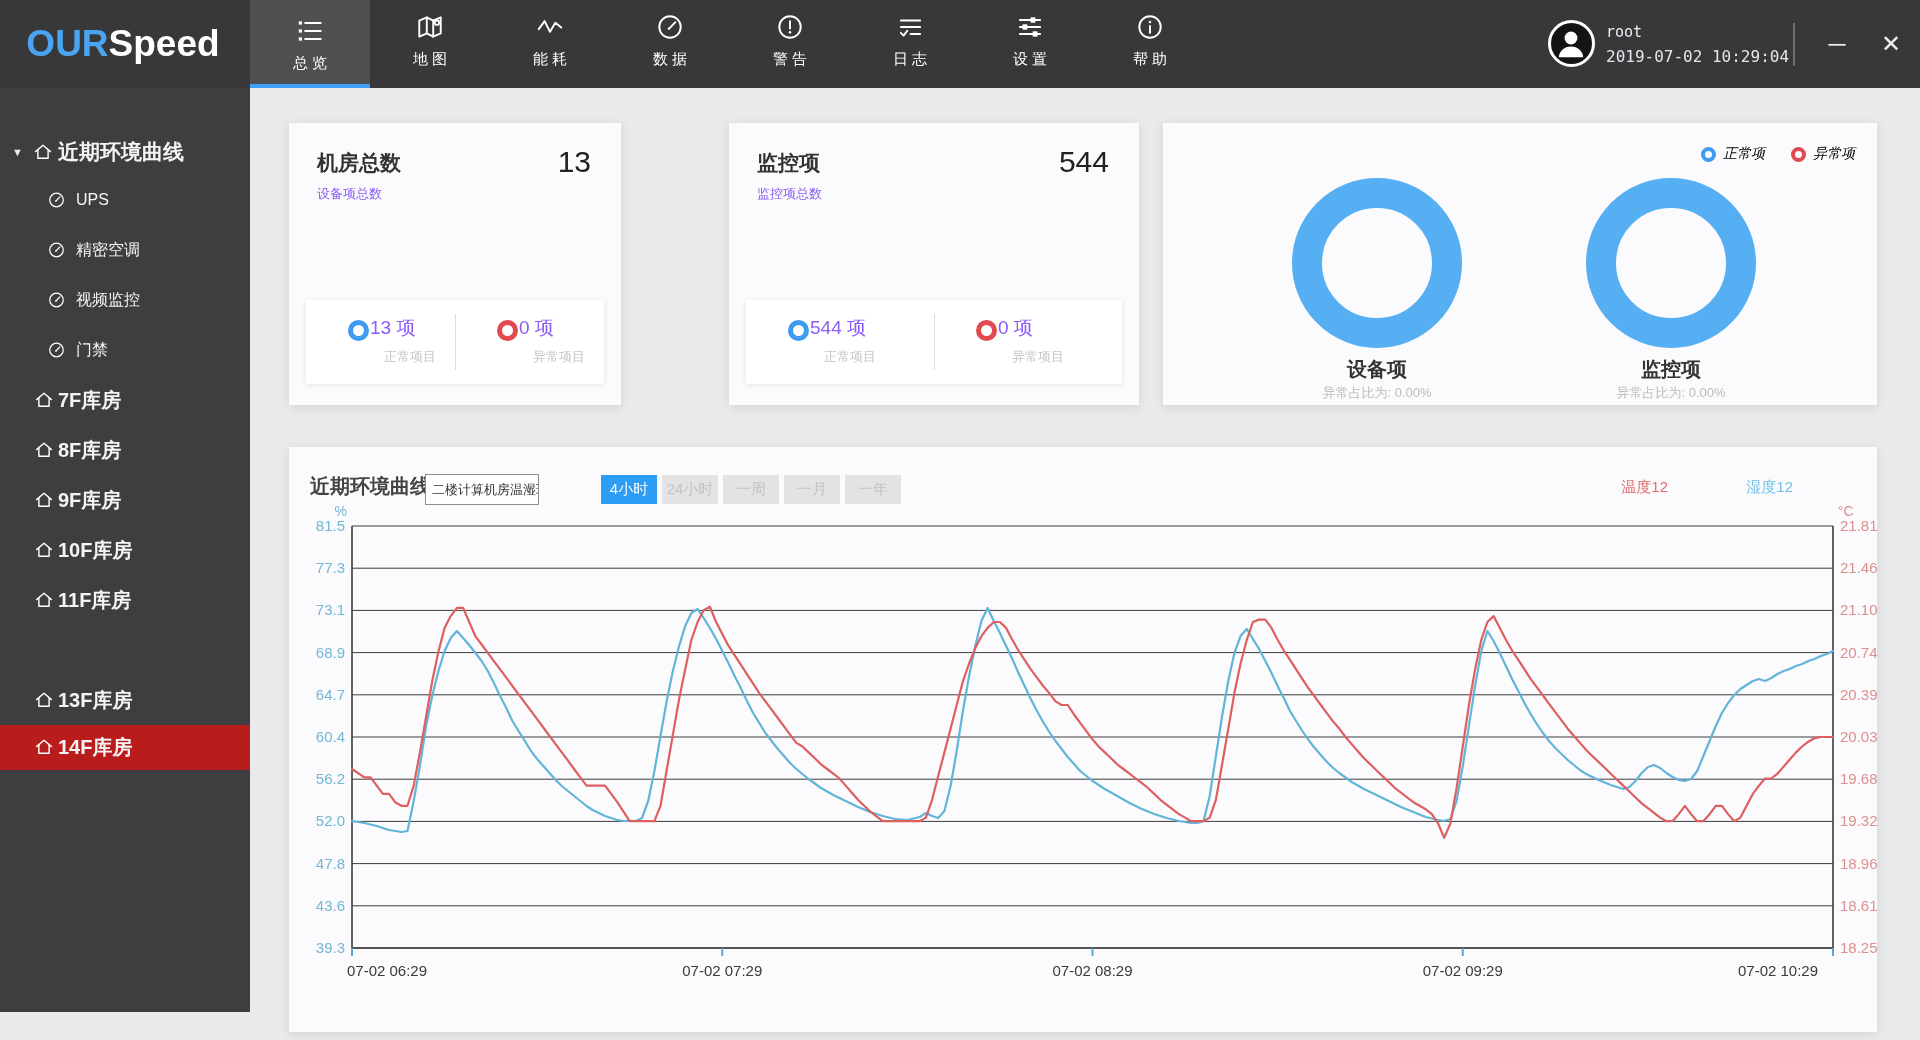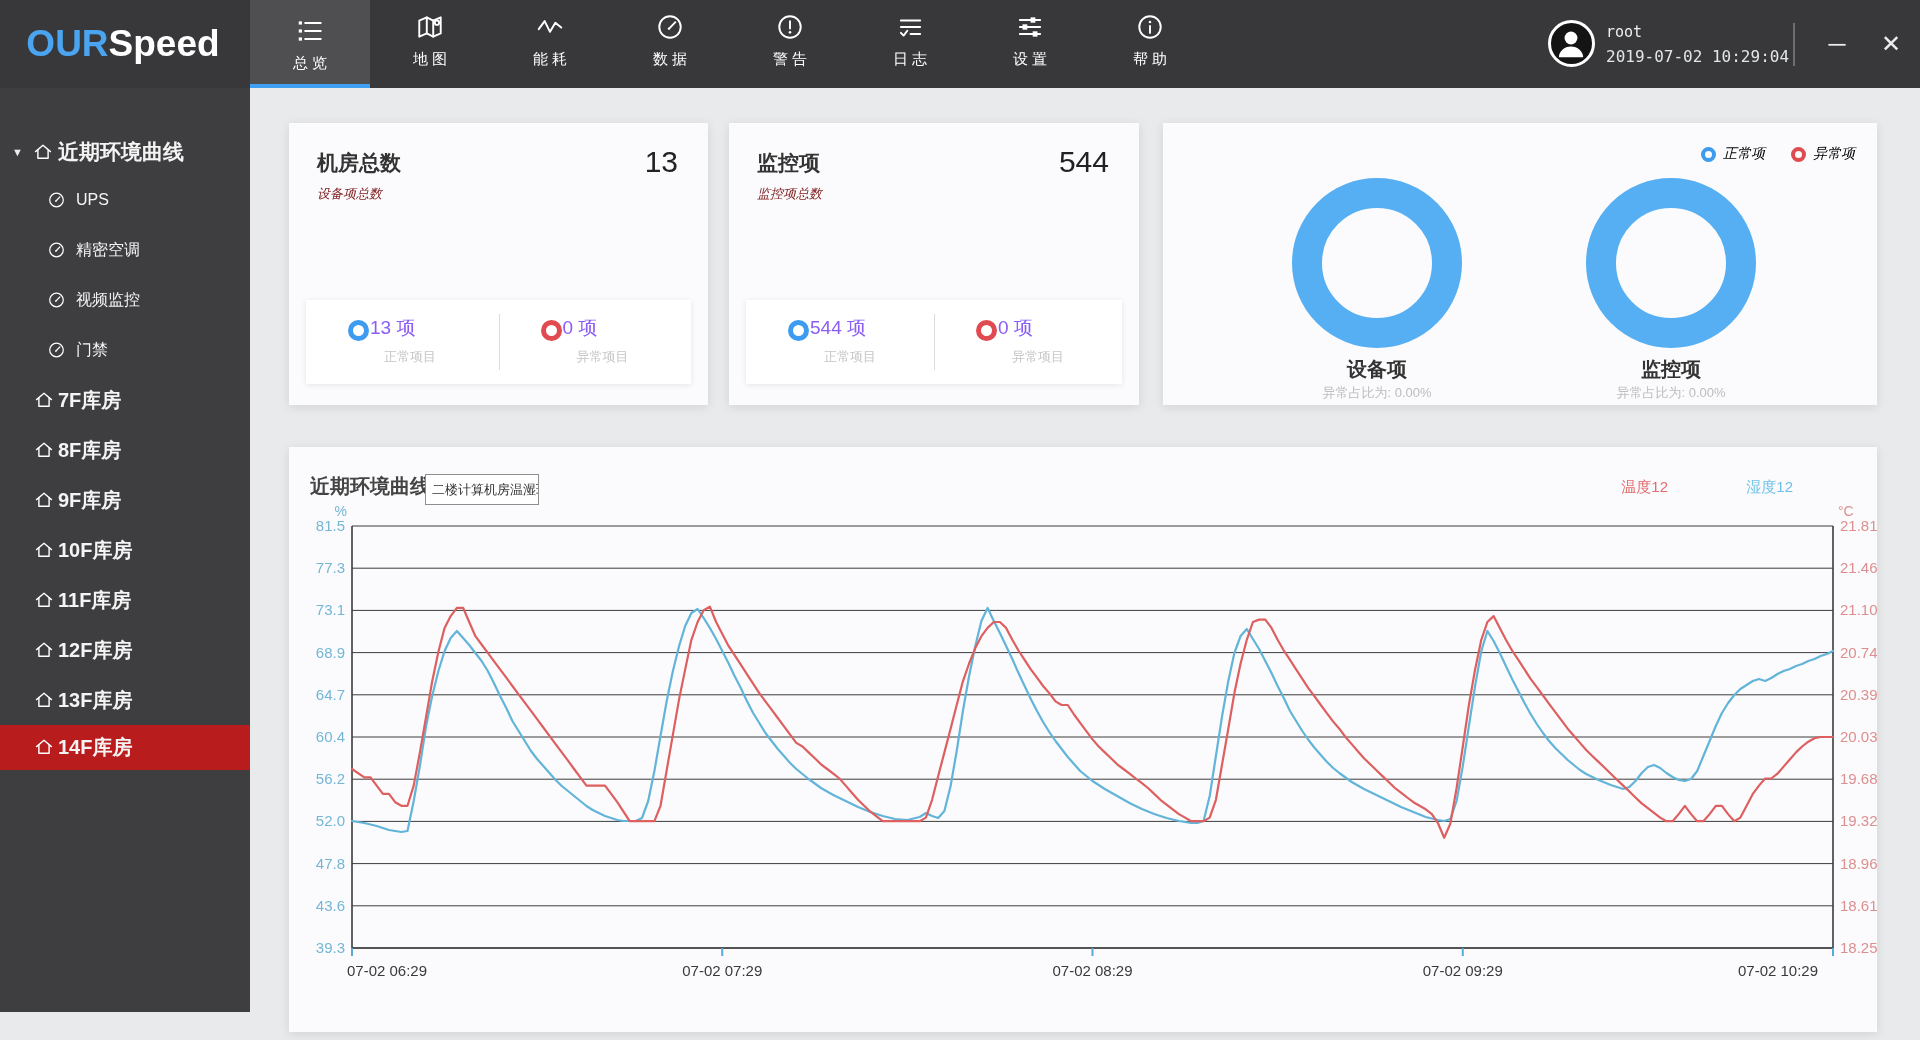--- a/index.html
+++ b/index.html
@@ -33,21 +33,21 @@
   .side-item .s-icon { position:absolute; top:50%; transform:translateY(-50%); display:flex; }
   .side-item .s-label { position:absolute; top:50%; transform:translateY(-50%); }
   .side-item.group  { height:44px; } .side-item.group .s-icon { left:32px; } .side-item.group .s-label { left:58px; font-size:21px; font-weight:700; }
   .side-item.device { height:34px; } .side-item.device .s-icon { left:47px; } .side-item.device .s-label { left:76px; font-size:16px; }
   .side-item.room   { height:38px; } .side-item.room .s-icon { left:33px; } .side-item.room .s-label { left:58px; font-size:20px; font-weight:700; }
   .side-item.selected { background:#b91c1c; height:45px; }
 
   
   .panel { position:absolute; background:#fbfbfd; box-shadow:0 2px 10px rgba(0,0,0,0.10); }
   .card-title { position:absolute; left:28px; top:26px; font-size:21px; color:#333; font-weight:600; }
-  .card-sub   { position:absolute; left:28px; top:62px; font-size:13px; color:#7f1d1d;font-style:italic; }
+  .card-sub   { position:absolute; left:28px; top:62px; font-size:13px; color:#8b5cf6; }
   .card-total { position:absolute; right:30px; top:22px; font-size:30px; color:#222; }
   .stat-panel { position:absolute; left:17px; right:17px; top:177px; height:84px; background:#fff;
                 box-shadow:0 1px 6px rgba(0,0,0,0.09); display:flex; }
   .stat-half { width:50%; position:relative; }
   .stat-divider { position:absolute; left:50%; top:14px; bottom:14px; width:1px; background:#dcdcdc; }
   .ring { border-radius:50%; display:inline-block; }
   .stat-ring { position:absolute; left:42px; top:20px; width:21px; height:21px; border-width:5.5px; border-style:solid; }
   .stat-value { position:absolute; left:64px; top:15px; font-size:19px; color:#8b5cf6; }
   .stat-label { position:absolute; left:78px; top:48px; font-size:13px; color:#c6c6c6; }
 
@@ -261,29 +261,20 @@
     </div>
     <div class="side-item room" style="top: 493px;">
       <span class="s-icon">
         <svg viewBox="0 0 28 28" width="22" height="22" fill="none" stroke="#fff" stroke-width="1.8" stroke-linecap="round" stroke-linejoin="round">
           <path d="M4.5 13.5 L14 5.5 L23.5 13.5"></path>
           <path d="M7.5 11.5 V22 H20.5 V11.5"></path>
         </svg>
       </span>
       <span class="s-label">11F库房</span>
     </div>
-    <div class="side-item room" style="top: 543px;">
-      <span class="s-icon">
-        <svg viewBox="0 0 28 28" width="22" height="22" fill="none" stroke="#fff" stroke-width="1.8" stroke-linecap="round" stroke-linejoin="round">
-          <path d="M4.5 13.5 L14 5.5 L23.5 13.5"></path>
-          <path d="M7.5 11.5 V22 H20.5 V11.5"></path>
-        </svg>
-      </span>
-      <span class="s-label">12F库房</span>
-    </div>
     <div class="side-item room" style="top: 593px;">
       <span class="s-icon">
         <svg viewBox="0 0 28 28" width="22" height="22" fill="none" stroke="#fff" stroke-width="1.8" stroke-linecap="round" stroke-linejoin="round">
           <path d="M4.5 13.5 L14 5.5 L23.5 13.5"></path>
           <path d="M7.5 11.5 V22 H20.5 V11.5"></path>
         </svg>
       </span>
       <span class="s-label">13F库房</span>
     </div>
     <div class="side-item room selected" style="top: 636.5px;">
@@ -291,21 +282,21 @@
         <svg viewBox="0 0 28 28" width="22" height="22" fill="none" stroke="#fff" stroke-width="1.8" stroke-linecap="round" stroke-linejoin="round">
           <path d="M4.5 13.5 L14 5.5 L23.5 13.5"></path>
           <path d="M7.5 11.5 V22 H20.5 V11.5"></path>
         </svg>
       </span>
       <span class="s-label">14F库房</span>
     </div>
   </div>
 
 <div id="cards-slot">
-    <div class="panel" style="left: 289px; top: 123px; width: 419px; height: 282px;">
+    <div class="panel" style="left: 289px; top: 123px; width: 332px; height: 282px;">
       <div class="card-title">机房总数</div>
       <div class="card-sub">设备项总数</div>
       <div class="card-total">13</div>
       <div class="stat-panel">
         <div class="stat-half">
           <span class="ring stat-ring" style="border-color:#3d9bf0;"></span>
           <span class="stat-value">13 项</span>
           <span class="stat-label">正常项目</span>
         </div>
         <div class="stat-half">
@@ -356,20 +347,27 @@
     <div class="donut-label" style="left:398px;">监控项</div>
     <div class="donut-note" style="left:378px;">异常占比为: 0.00%</div>
   </div>
 
 <div class="panel" id="chart-panel" style="left:289px; top:447px; width:1588px; height:585px;">
   <div class="chart-title">近期环境曲线</div>
   <div class="room-select">
     <span>二楼计算机房温湿环</span>
     <span class="chev">∨</span>
   </div>
+  <div class="range-buttons" id="range-buttons">
+      <div class="range-btn active">4小时</div>
+      <div class="range-btn">24小时</div>
+      <div class="range-btn">一周</div>
+      <div class="range-btn">一月</div>
+      <div class="range-btn">一年</div>
+    </div>
   <span class="series-label" style="right: 209px; color: rgb(224, 108, 108);" id="temp-label">温度12</span>
   <span class="series-label" style="right: 84px; color: rgb(110, 193, 230);" id="hum-label">湿度12</span>
   <svg class="chart-svg" id="chart-svg" width="1588" height="520">
       <line x1="63" y1="24" x2="1544" y2="24" stroke="#3c3c3c" stroke-width="1"></line>
       <line x1="63" y1="66.2" x2="1544" y2="66.2" stroke="#3c3c3c" stroke-width="1"></line>
       <line x1="63" y1="108.4" x2="1544" y2="108.4" stroke="#3c3c3c" stroke-width="1"></line>
       <line x1="63" y1="150.6" x2="1544" y2="150.6" stroke="#3c3c3c" stroke-width="1"></line>
       <line x1="63" y1="192.8" x2="1544" y2="192.8" stroke="#3c3c3c" stroke-width="1"></line>
       <line x1="63" y1="235" x2="1544" y2="235" stroke="#3c3c3c" stroke-width="1"></line>
       <line x1="63" y1="277.2" x2="1544" y2="277.2" stroke="#3c3c3c" stroke-width="1"></line>

